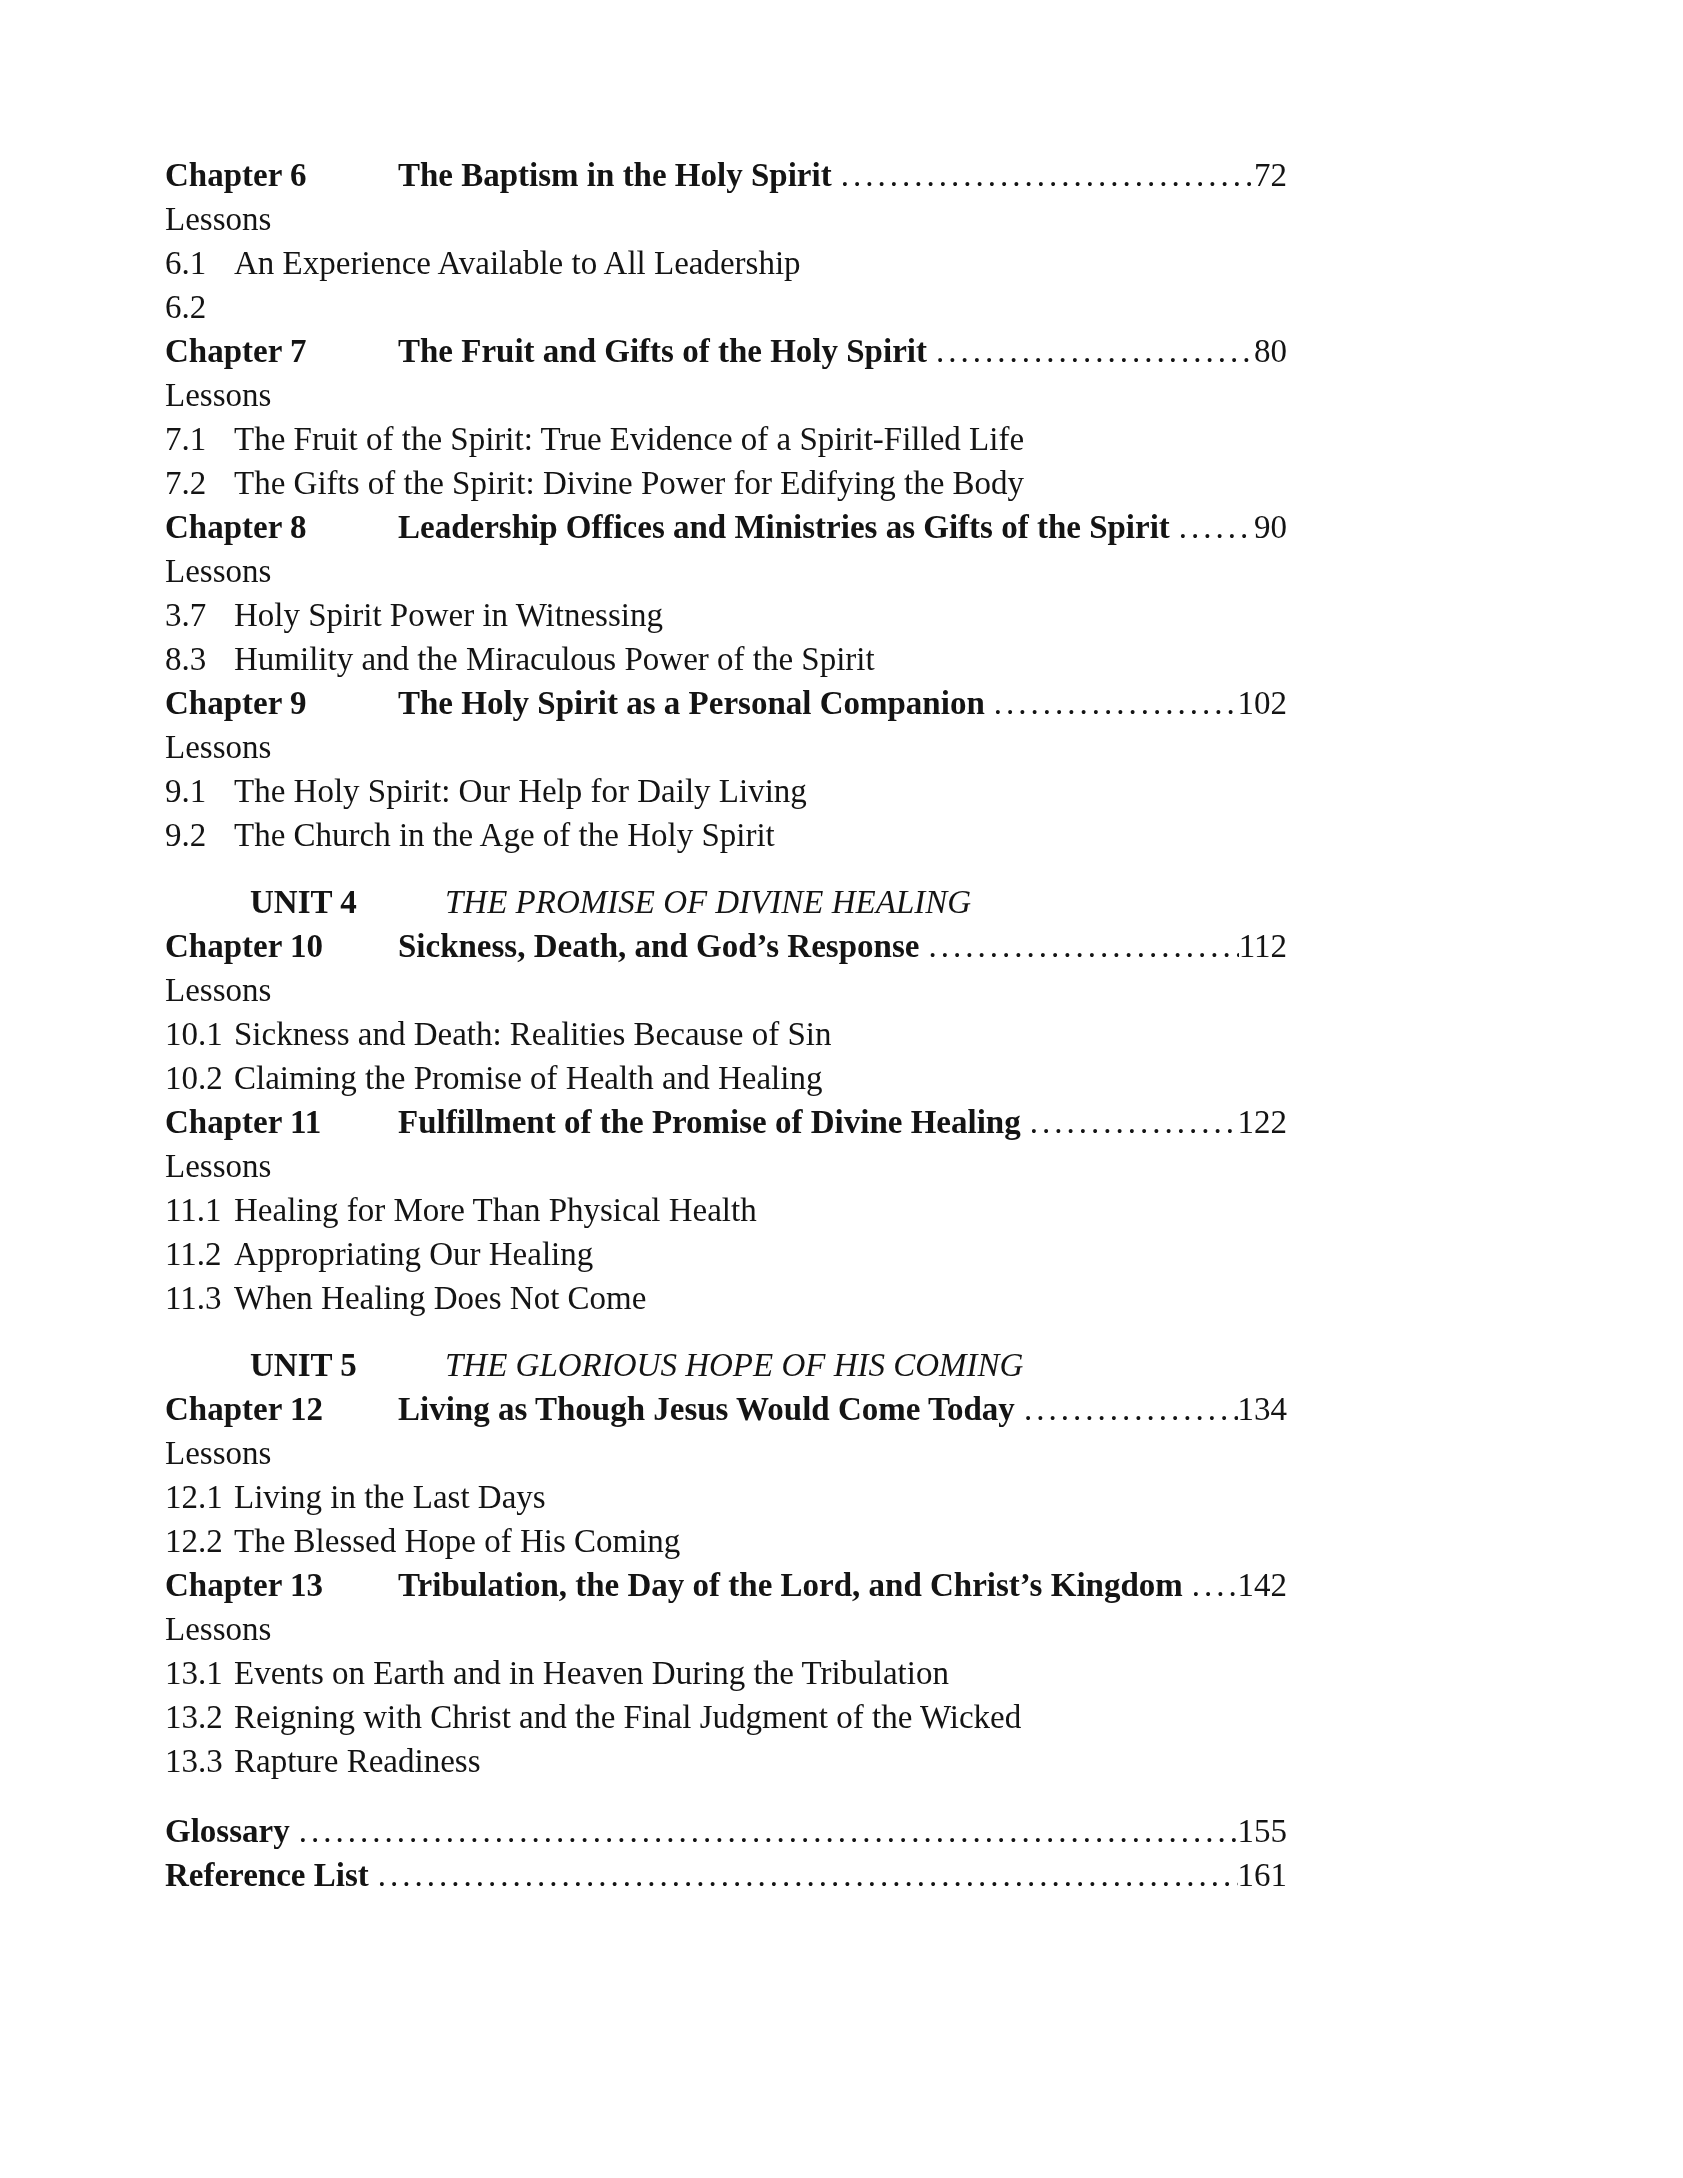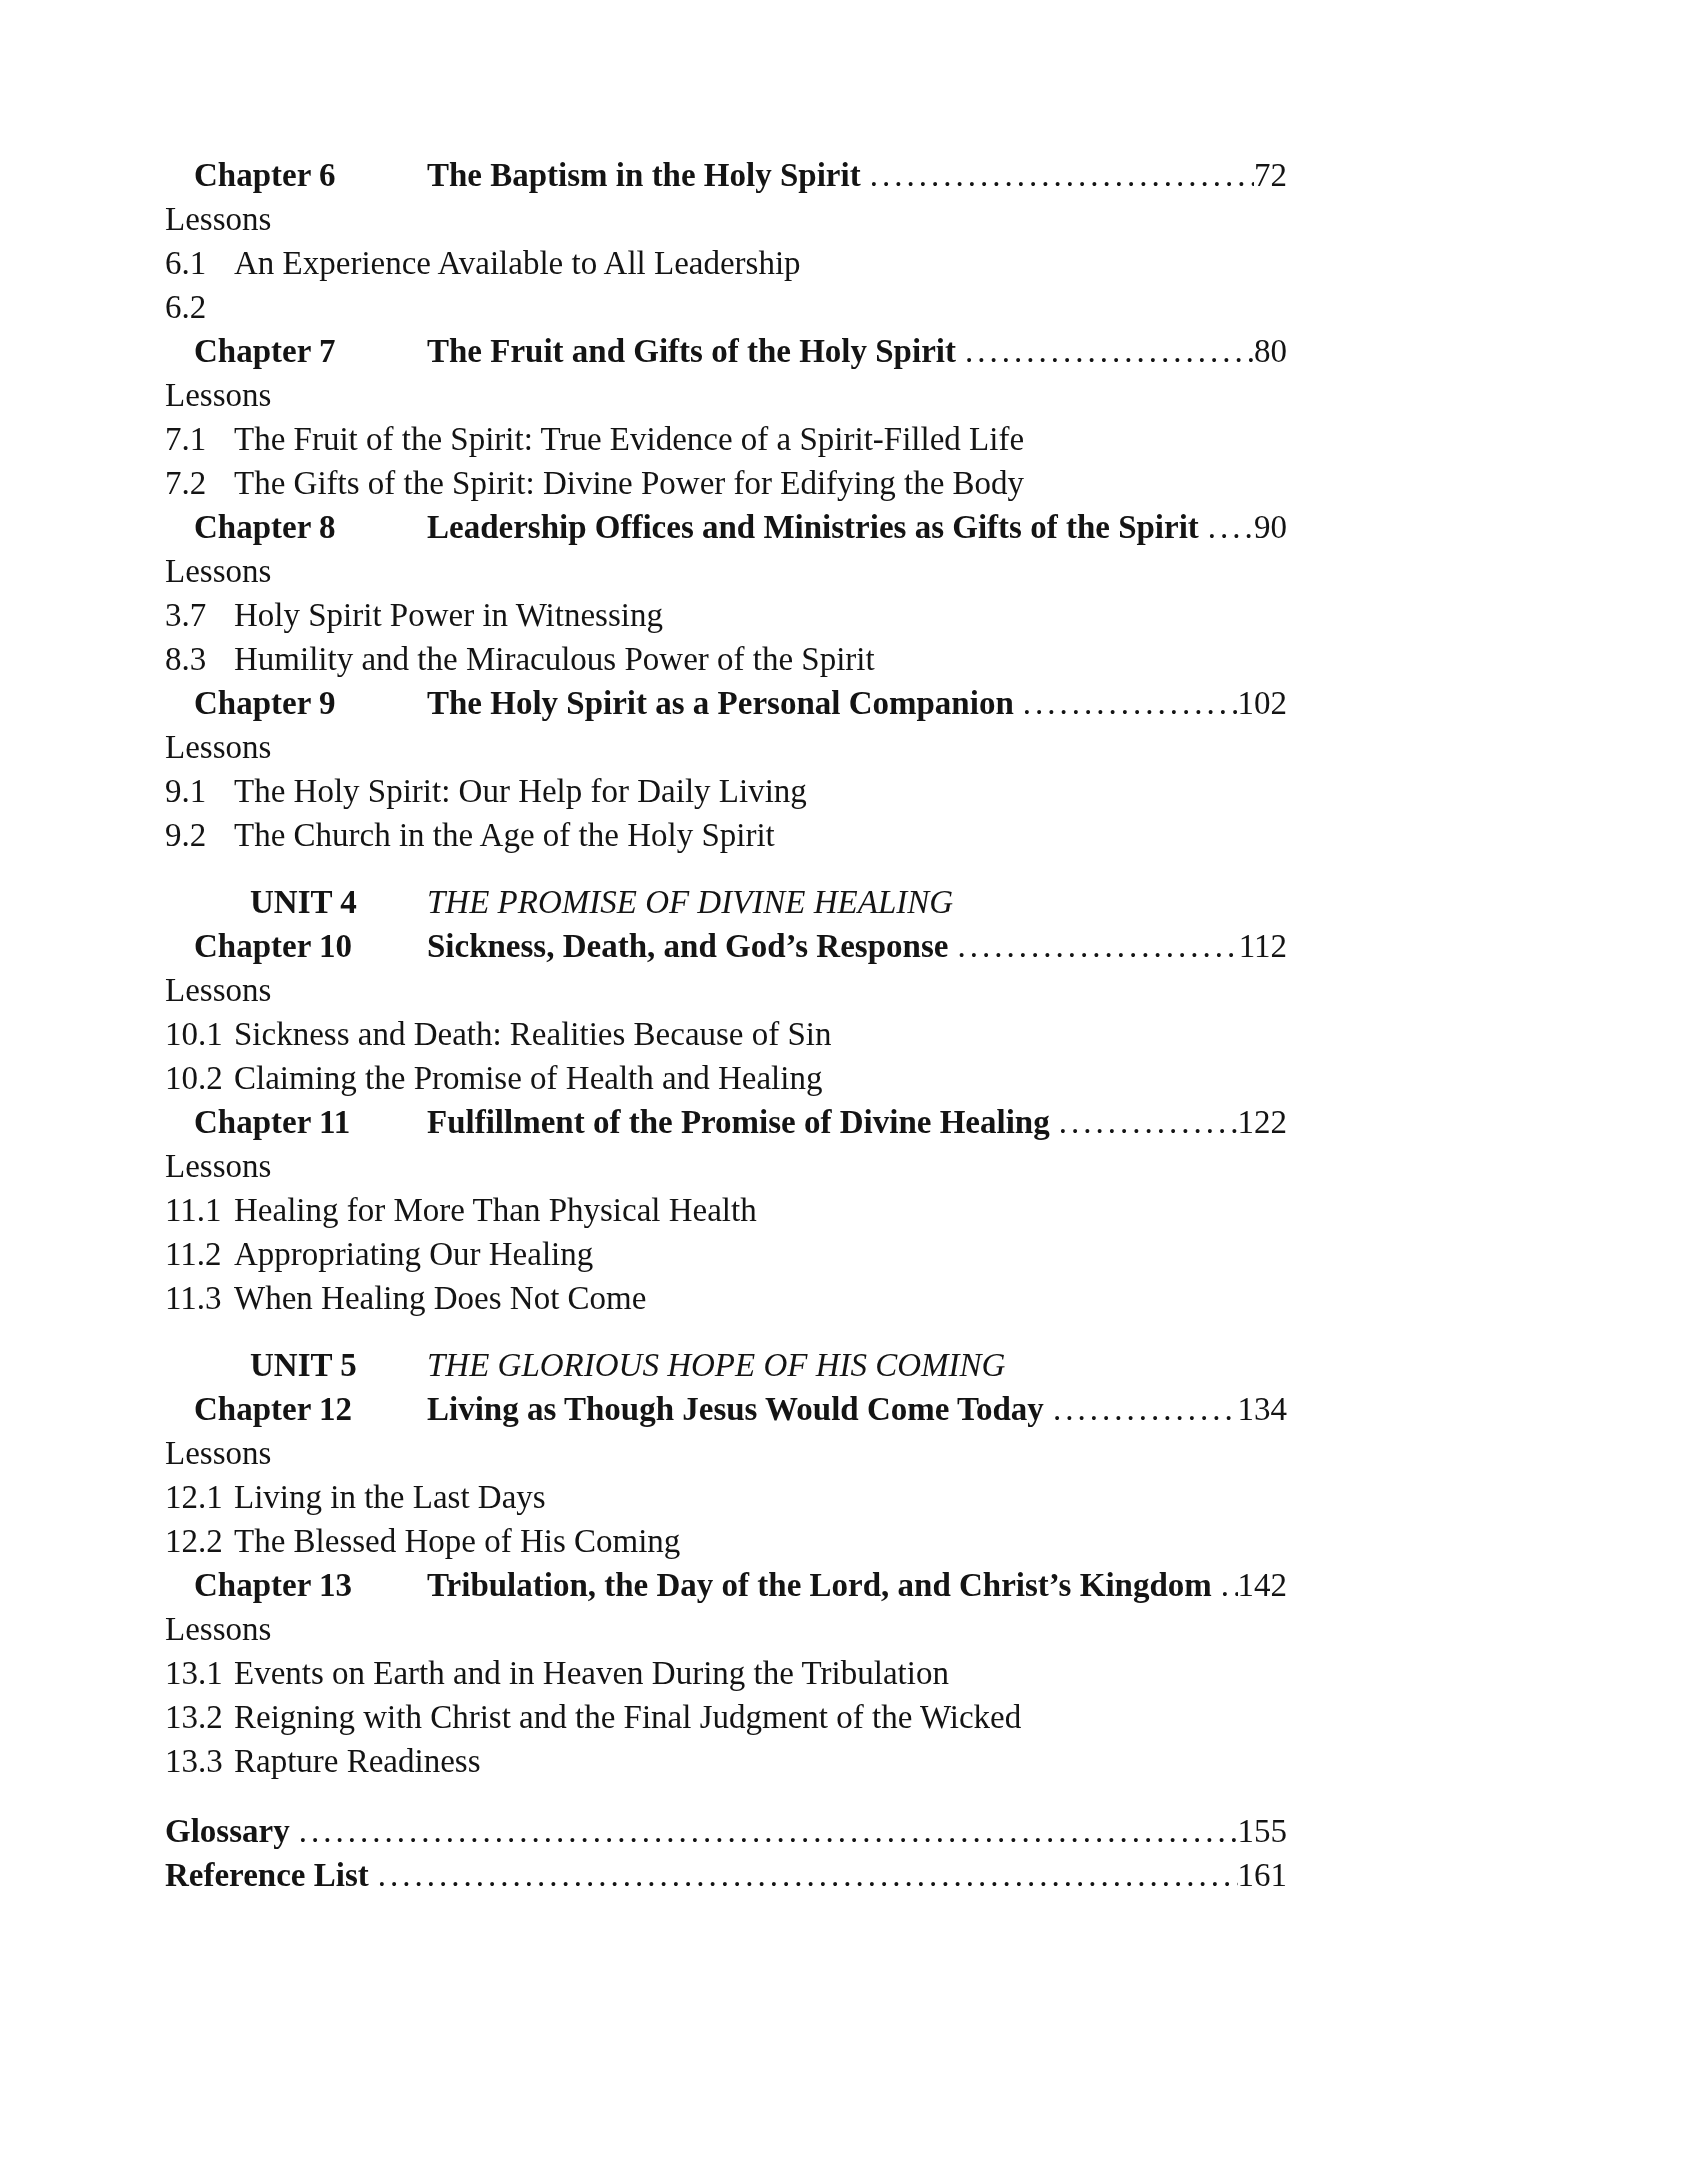--- a/index.html
+++ b/index.html
@@ -24,21 +24,21 @@
     left: 165px;
     width: 1122px;
   }
   .row {
     display: flex;
     align-items: baseline;
     white-space: nowrap;
   }
   
   .chapter-row { margin-top: 19px; }
-  .chapter-row:first-child { margin-top: 0; margin-left: 29px; }
+  .chapter-row:first-child { margin-top: 0; }
   .chap-label {
     flex: 0 0 233px;
     font-weight: bold;
   }
   .chap-title {
     flex: 0 0 auto;
     font-weight: bold;
   }
   
   .leader {
@@ -61,20 +61,21 @@
   .lesson-row { display: flex; align-items: flex-end; white-space: nowrap; }
   .lesson-num { flex: 0 0 69px; }
   .lesson-title { flex: 0 0 auto; }
   
   .unit-row {
     margin-top: 23px;
     display: flex;
     align-items: baseline;
     white-space: nowrap;
     padding-left: 85px;
+    gap: 18px;
   }
   .unit-label {
     flex: 0 0 177px;
     font-weight: bold;
   }
   .unit-title {
     flex: 0 0 auto;
     font-style: italic;
     font-weight: normal;
   }

